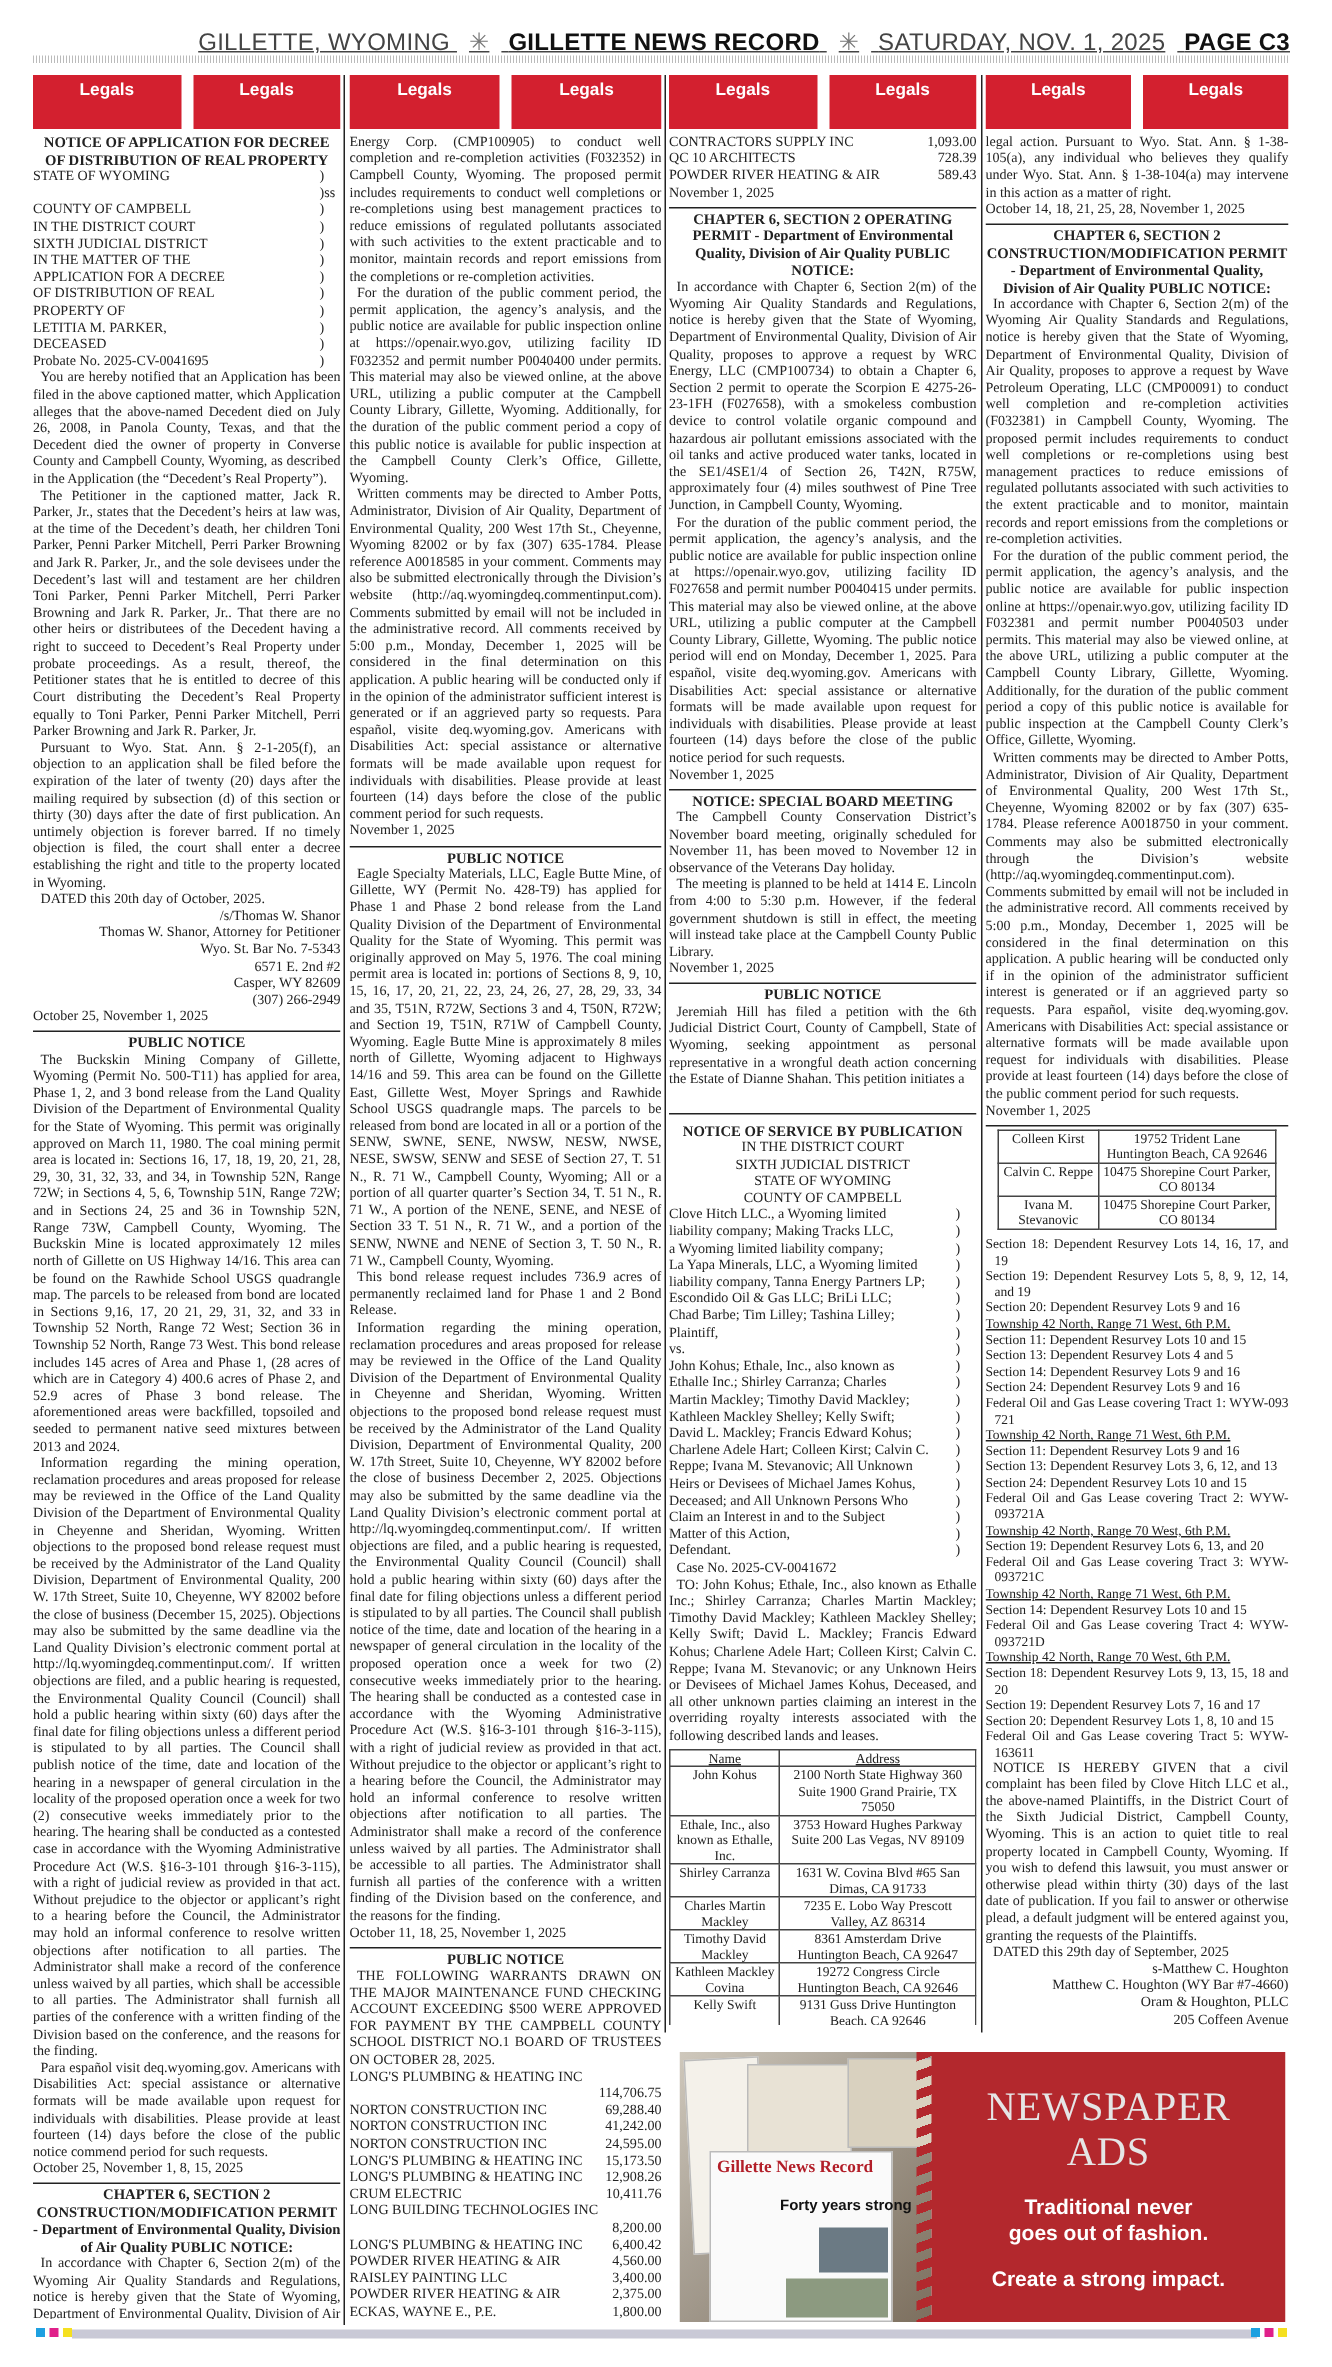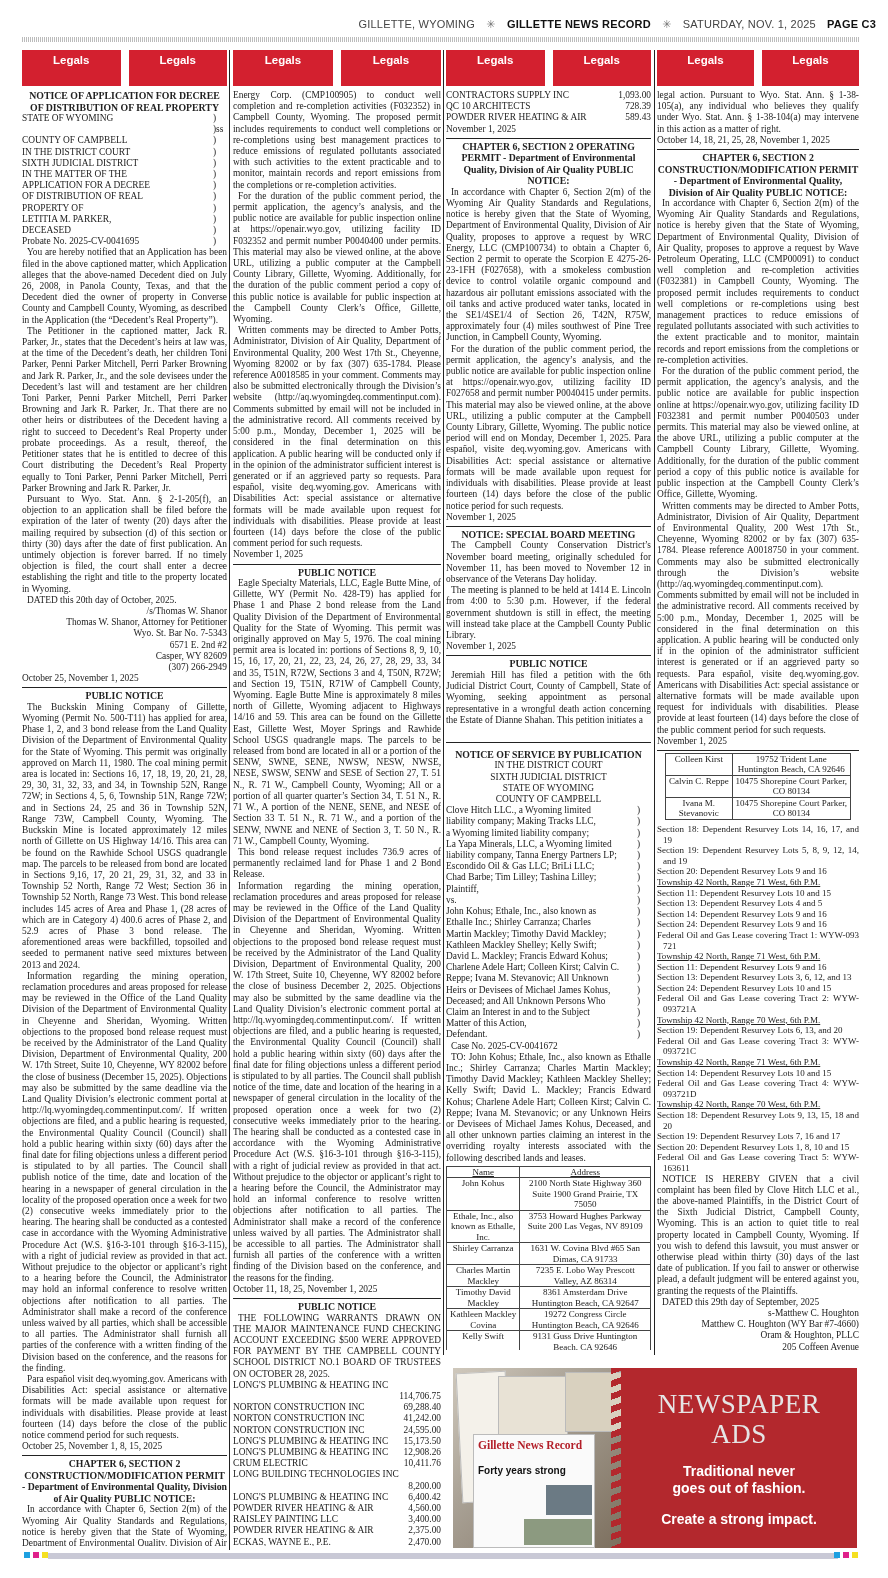--- a/index.html
+++ b/index.html
@@ -1,19 +1,19 @@
 <!DOCTYPE html>
 <html><head>
 <meta charset="utf-8">
 <style>
   * { box-sizing: border-box; margin: 0; padding: 0; }
   html, body { width: 888px; height: 1578px; background: #ffffff; overflow: hidden; }
   body { position: relative; font-family: "Liberation Serif", serif; color: #222; }
 
-  .masthead { position: absolute; top: 18px; right: 12px; font-family: "Liberation Sans", sans-serif; font-size: 11px; color: #444; letter-spacing: 0.2px; white-space: nowrap; }
+  .masthead { position: absolute; top: 18px; right: 28px; font-family: "Liberation Sans", sans-serif; font-size: 16px; color: #444; letter-spacing: 0.2px; white-space: nowrap; text-decoration: underline; }
   .masthead b { color: #111; font-weight: bold; }
   .masthead .sep { margin: 0 8px; color: #777; }
   .masthead .date { margin-right: 8px; }
   .rule-dotted { position: absolute; top: 37px; left: 22px; right: 28px; height: 5px;
     background: repeating-linear-gradient(90deg, #bbb 0 1px, transparent 1px 2px); }
 
   .col { position: absolute; top: 50px; overflow: hidden; }
   .col1 { left: 22px; width: 205px; height: 1496px; }
   .col2 { left: 233px; width: 208px; height: 1496px; }
   .col3 { left: 446px; width: 205px; height: 1300px; }
@@ -41,21 +41,21 @@
   .lot { font-size: 9px; line-height: 10.6px; padding-left: 6px; text-indent: -6px; }
 
   .ad { position: absolute; left: 453px; top: 1368px; width: 404px; height: 180px; display: flex; overflow: hidden; }
   .ad-left { width: 168px; height: 100%; position: relative; background: linear-gradient(135deg, #cfc8bc 0%, #a9a195 40%, #7c6f5e 100%); }
   .ad-paper { position: absolute; background: #f4f1ea; border: 1px solid #bbb; }
   .ad-paper.p1 { left: 6px; top: 4px; width: 50px; height: 130px; transform: rotate(-3deg); }
   .ad-paper.p2 { left: 45px; top: 8px; width: 70px; height: 70px; background: #e8e2d5; }
   .ad-paper.p3 { left: 112px; top: 4px; width: 58px; height: 60px; background: #d9d1bf; }
   .ad-paper.main { left: 20px; top: 66px; width: 122px; height: 114px; background: #fafafa; }
   .ad-mast { color: #b21e28; font-family: "Liberation Serif", serif; font-weight: bold; font-size: 11.5px; padding: 4px 4px 2px; white-space: nowrap; }
-  .ad-head2 { font-family: "Liberation Sans", sans-serif; font-weight: bold; font-size: 10px; padding: 12px 4px 0; color: #111; white-space: nowrap; }
+  .ad-head2 { font-family: "Liberation Sans", sans-serif; font-weight: bold; font-size: 10px; padding: 12px 4px 0; color: #111; white-space: nowrap; margin-left: 42px; }
   .ad-photo { position: absolute; background: #6b7a84; }
   .ad-right { flex: 1; background: #b3282d; color: #fff; display: flex; flex-direction: column; align-items: center; justify-content: center; position: relative; }
   .ad-right::before { content: ""; position: absolute; left: -10px; top: 0; bottom: 0; width: 20px;
     background: repeating-linear-gradient(160deg, #b3282d 0 6px, transparent 6px 12px); }
   .ad-title { font-family: "Liberation Serif", serif; font-size: 27px; line-height: 30px; text-align: center; color: #e5e5e5; letter-spacing: 0.5px; }
   .ad-sub { font-family: "Liberation Sans", sans-serif; font-weight: bold; font-size: 14px; line-height: 17px; text-align: center; margin-top: 14px; }
   .ad-sub2 { font-family: "Liberation Sans", sans-serif; font-weight: bold; font-size: 14px; margin-top: 14px; }
 
   .footer-bar { position: absolute; top: 1553px; height: 6px; background: #c9c9d6; }
   .cmyk { position: absolute; top: 1552px; display: flex; gap: 3px; }
@@ -227,21 +227,21 @@
         <div class="warrant">
           <span>RAISLEY PAINTING LLC</span>
           <span>3,400.00</span>
         </div>
         <div class="warrant">
           <span>POWDER RIVER HEATING &amp; AIR</span>
           <span>2,375.00</span>
         </div>
         <div class="warrant">
           <span>ECKAS, WAYNE E., P.E.</span>
-          <span>2,470.00</span>
+          <span>1,800.00</span>
         </div>
       </div>
   </div>
 </div>
 
 <div class="col col3">
   <div class="legal-heads">
     <div class="legal-head">Legals</div>
     <div class="legal-head">Legals</div>
   </div>

